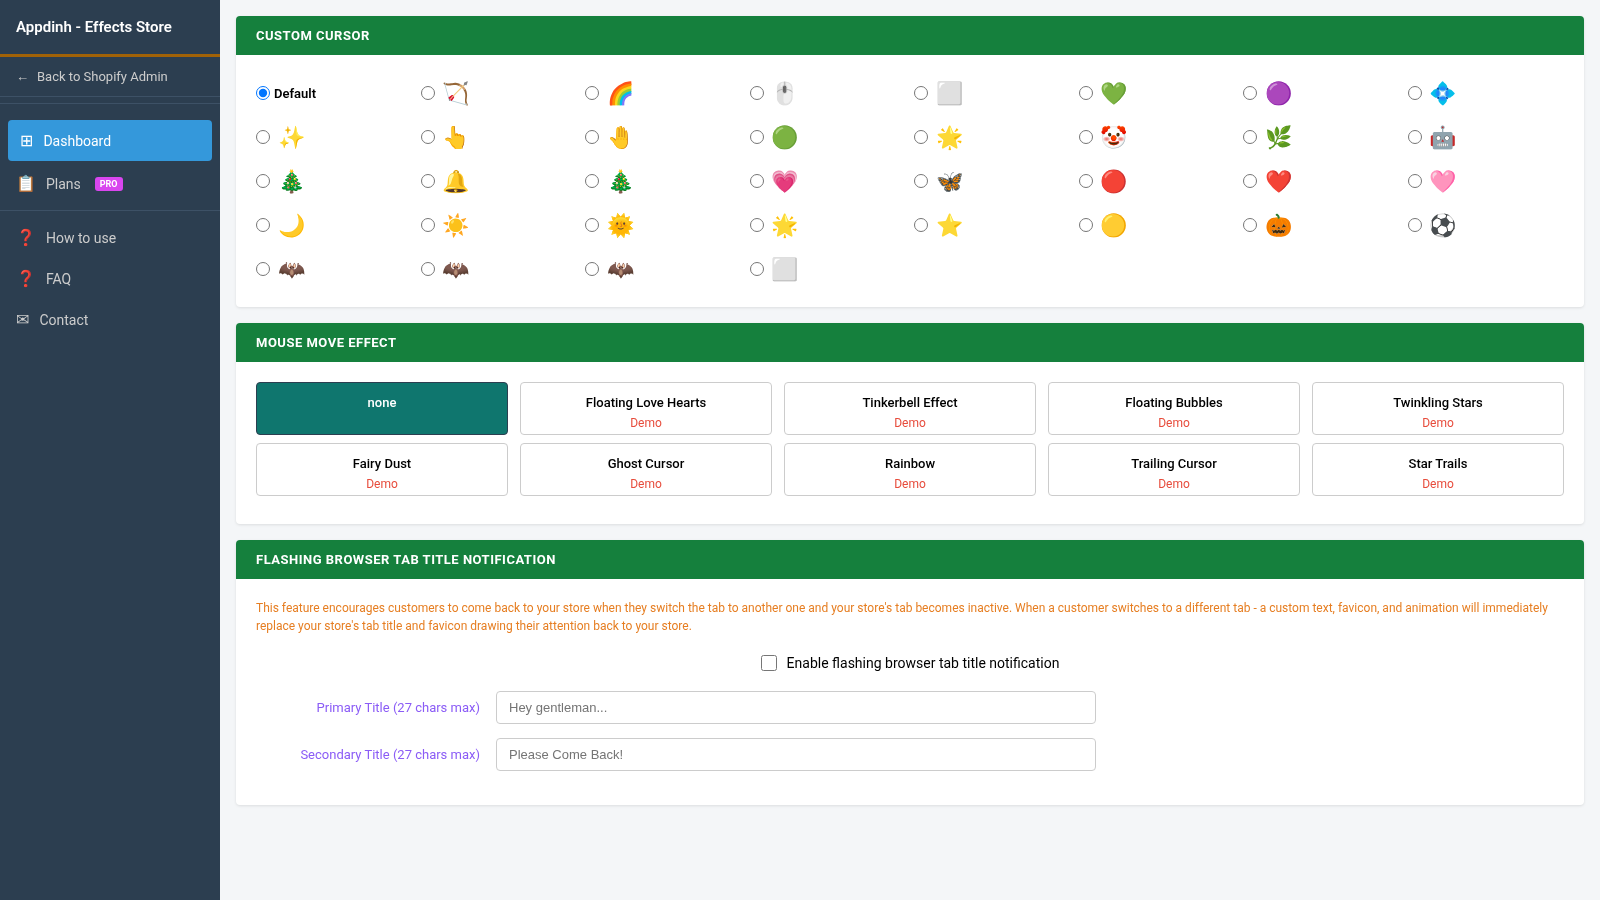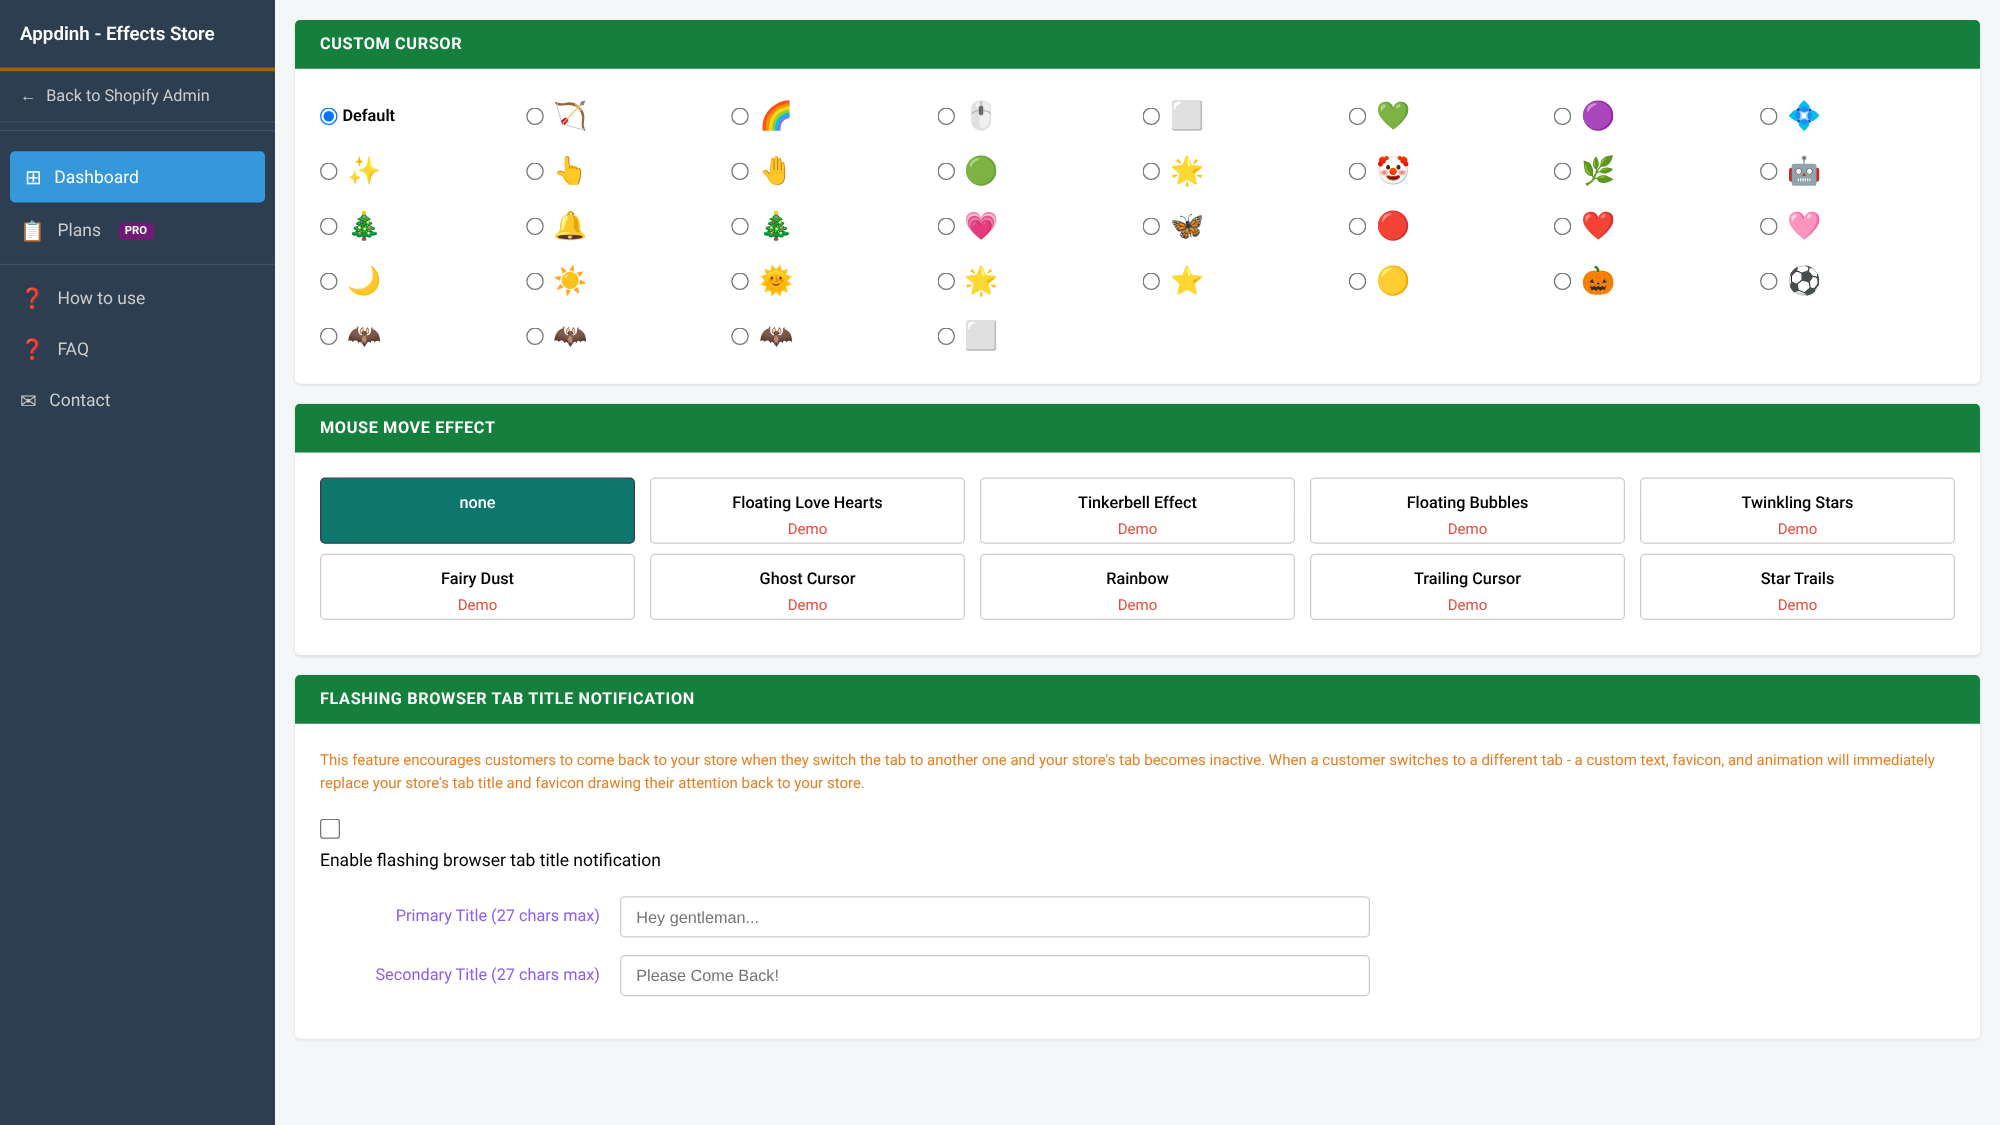--- a/index.html
+++ b/index.html
@@ -46,21 +46,21 @@
       background: #3498db;
       color: #fff;
       border-radius: 4px;
       margin: 2px 8px;
       padding: 11px 12px;
     }
     #sidebar .nav-section { padding: 8px 0; }
     #sidebar .nav-divider { border-top: 1px solid #3d5166; margin: 6px 0; }
     .nav-icon { font-size: 16px; }
     .pro-badge {
-      background: #701a75;
+      background: #d946ef;
       color: #fff;
       font-size: 9px;
       font-weight: 700;
       padding: 2px 5px;
       border-radius: 3px;
       margin-left: 4px;
     }
 
     
     #main {
@@ -157,25 +157,24 @@
 
     
     .feature-description {
       font-size: 12px;
       color: #e67e22;
       margin-bottom: 20px;
       line-height: 1.5;
     }
     .enable-row {
       display: flex;
-      align-items: flex-start;
+      align-items: flex-end;
       gap: 10px;
       justify-content: center;
       margin-bottom: 20px;
-      flex-direction: column;
     }
     .enable-row input[type="checkbox"] {
       width: 16px;
       height: 16px;
       cursor: pointer;
     }
     .enable-row label {
       font-size: 14px;
       cursor: pointer;
     }

